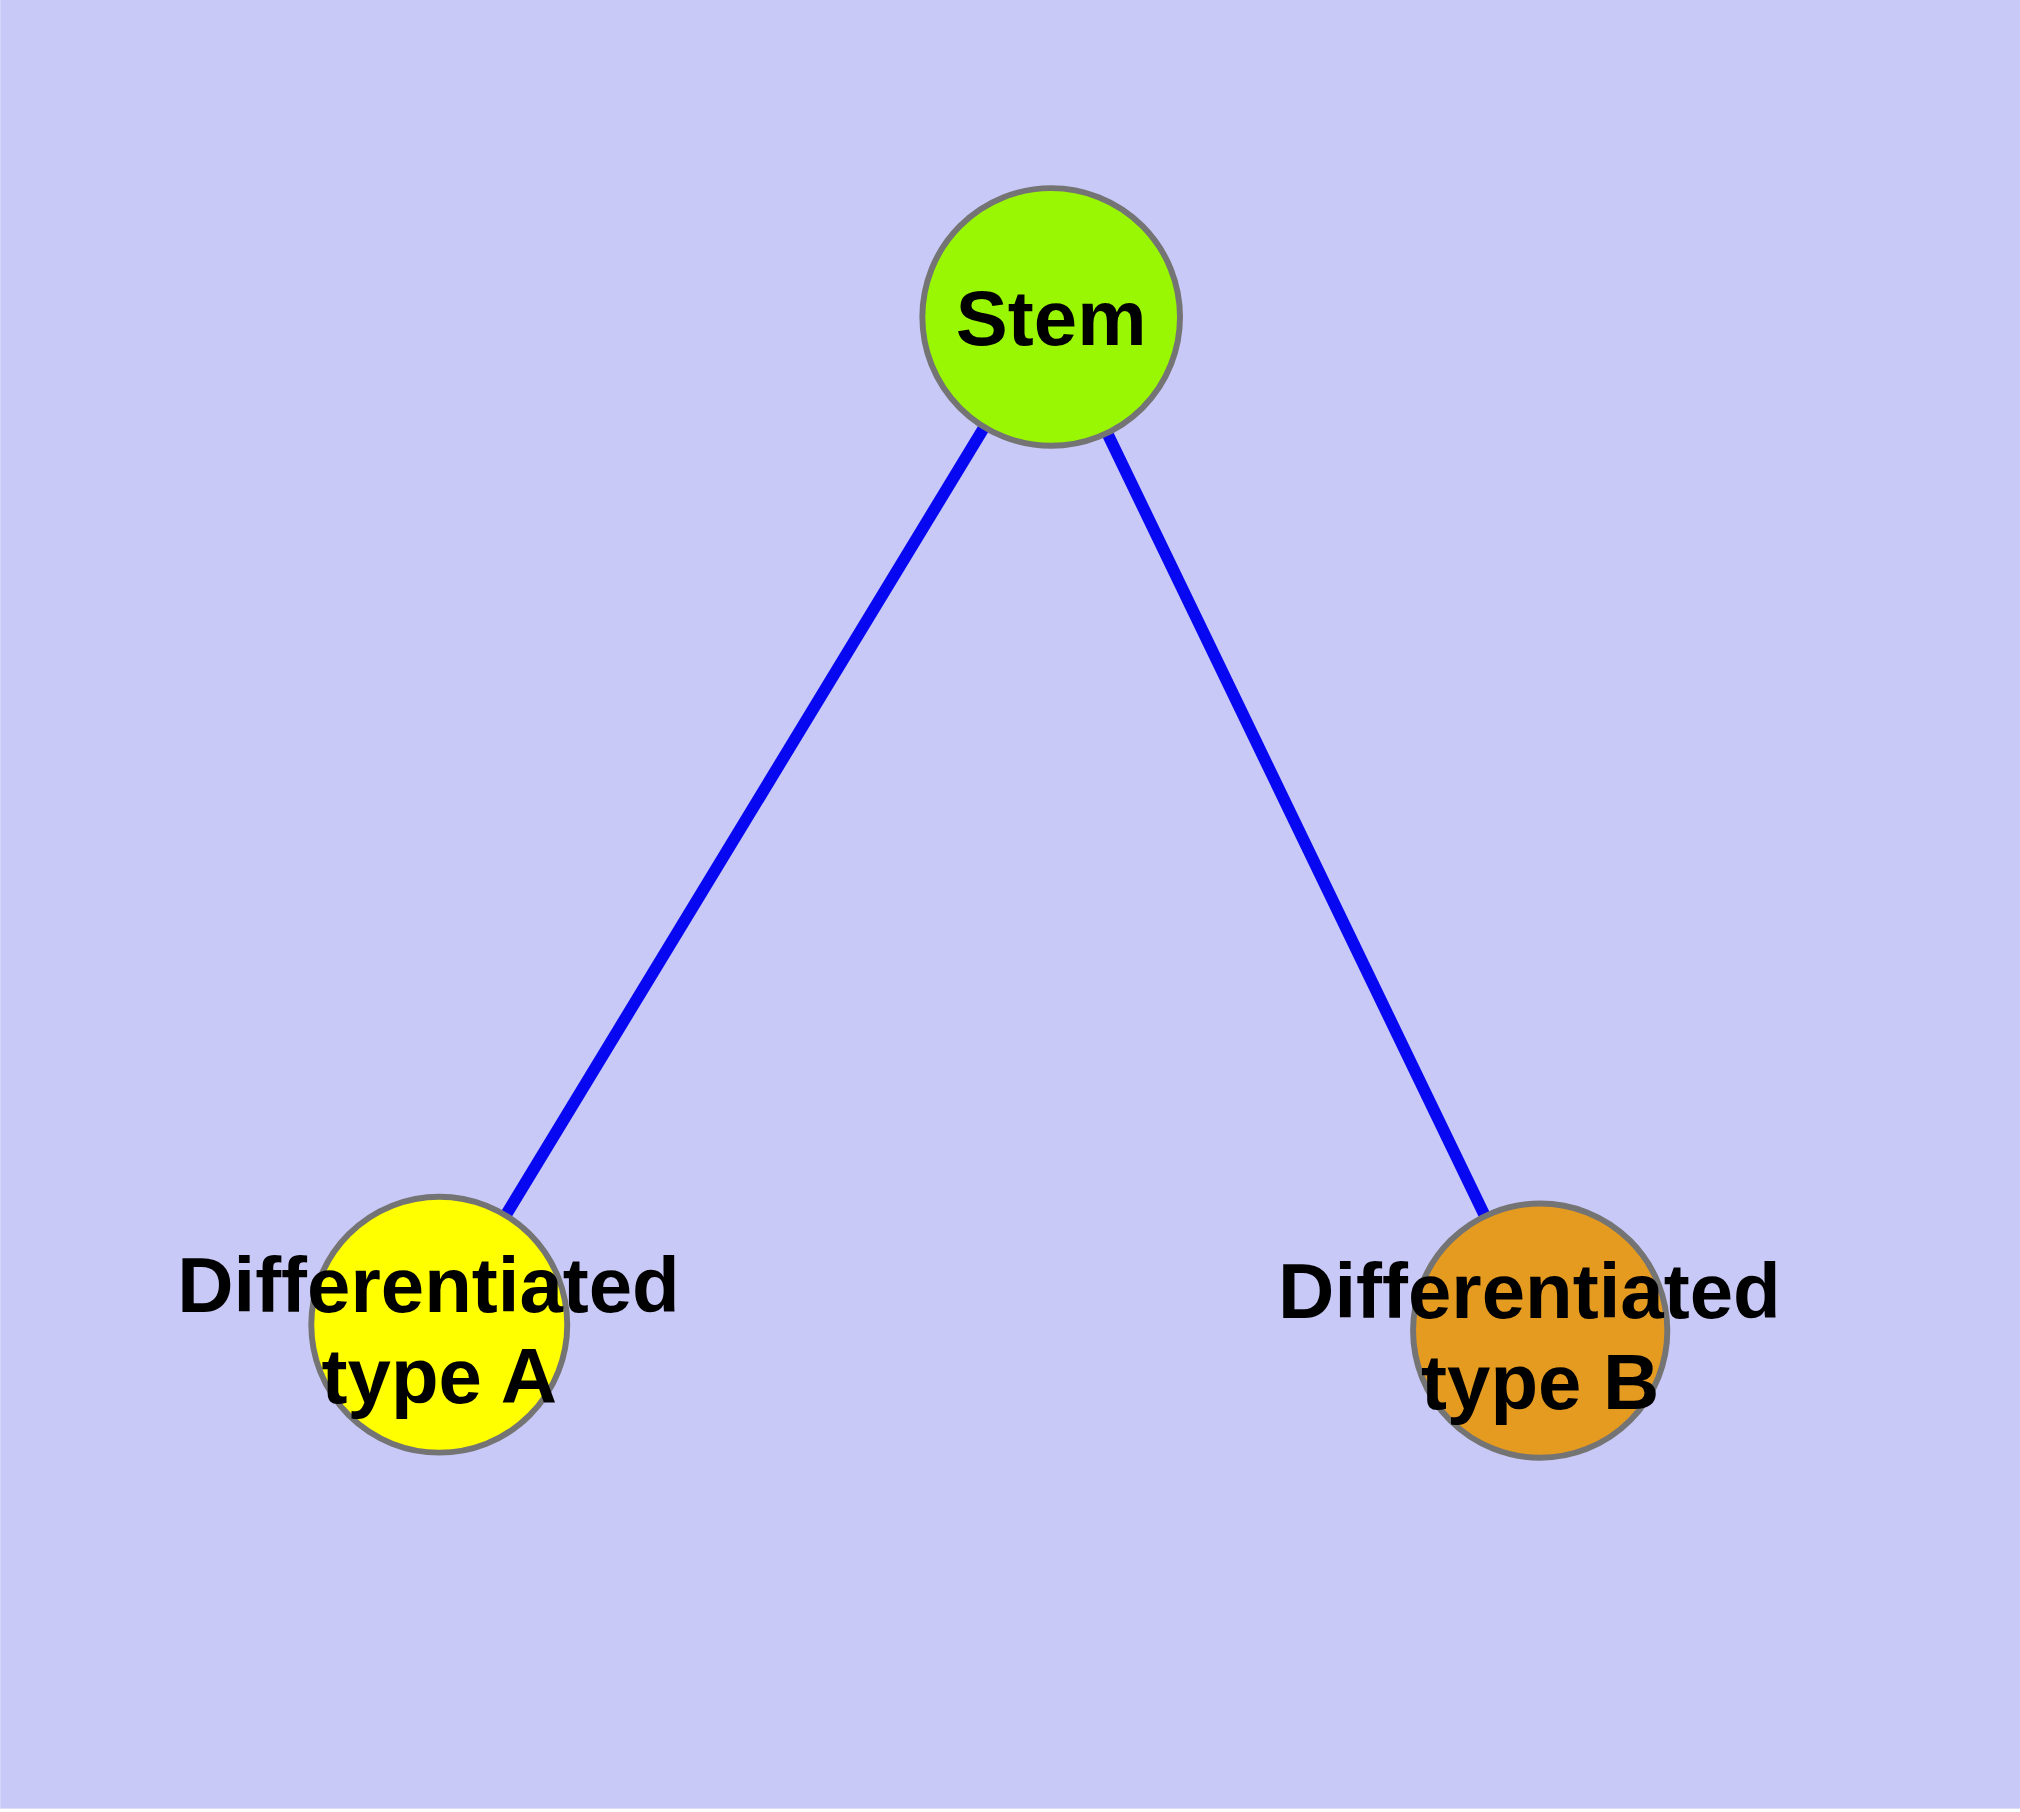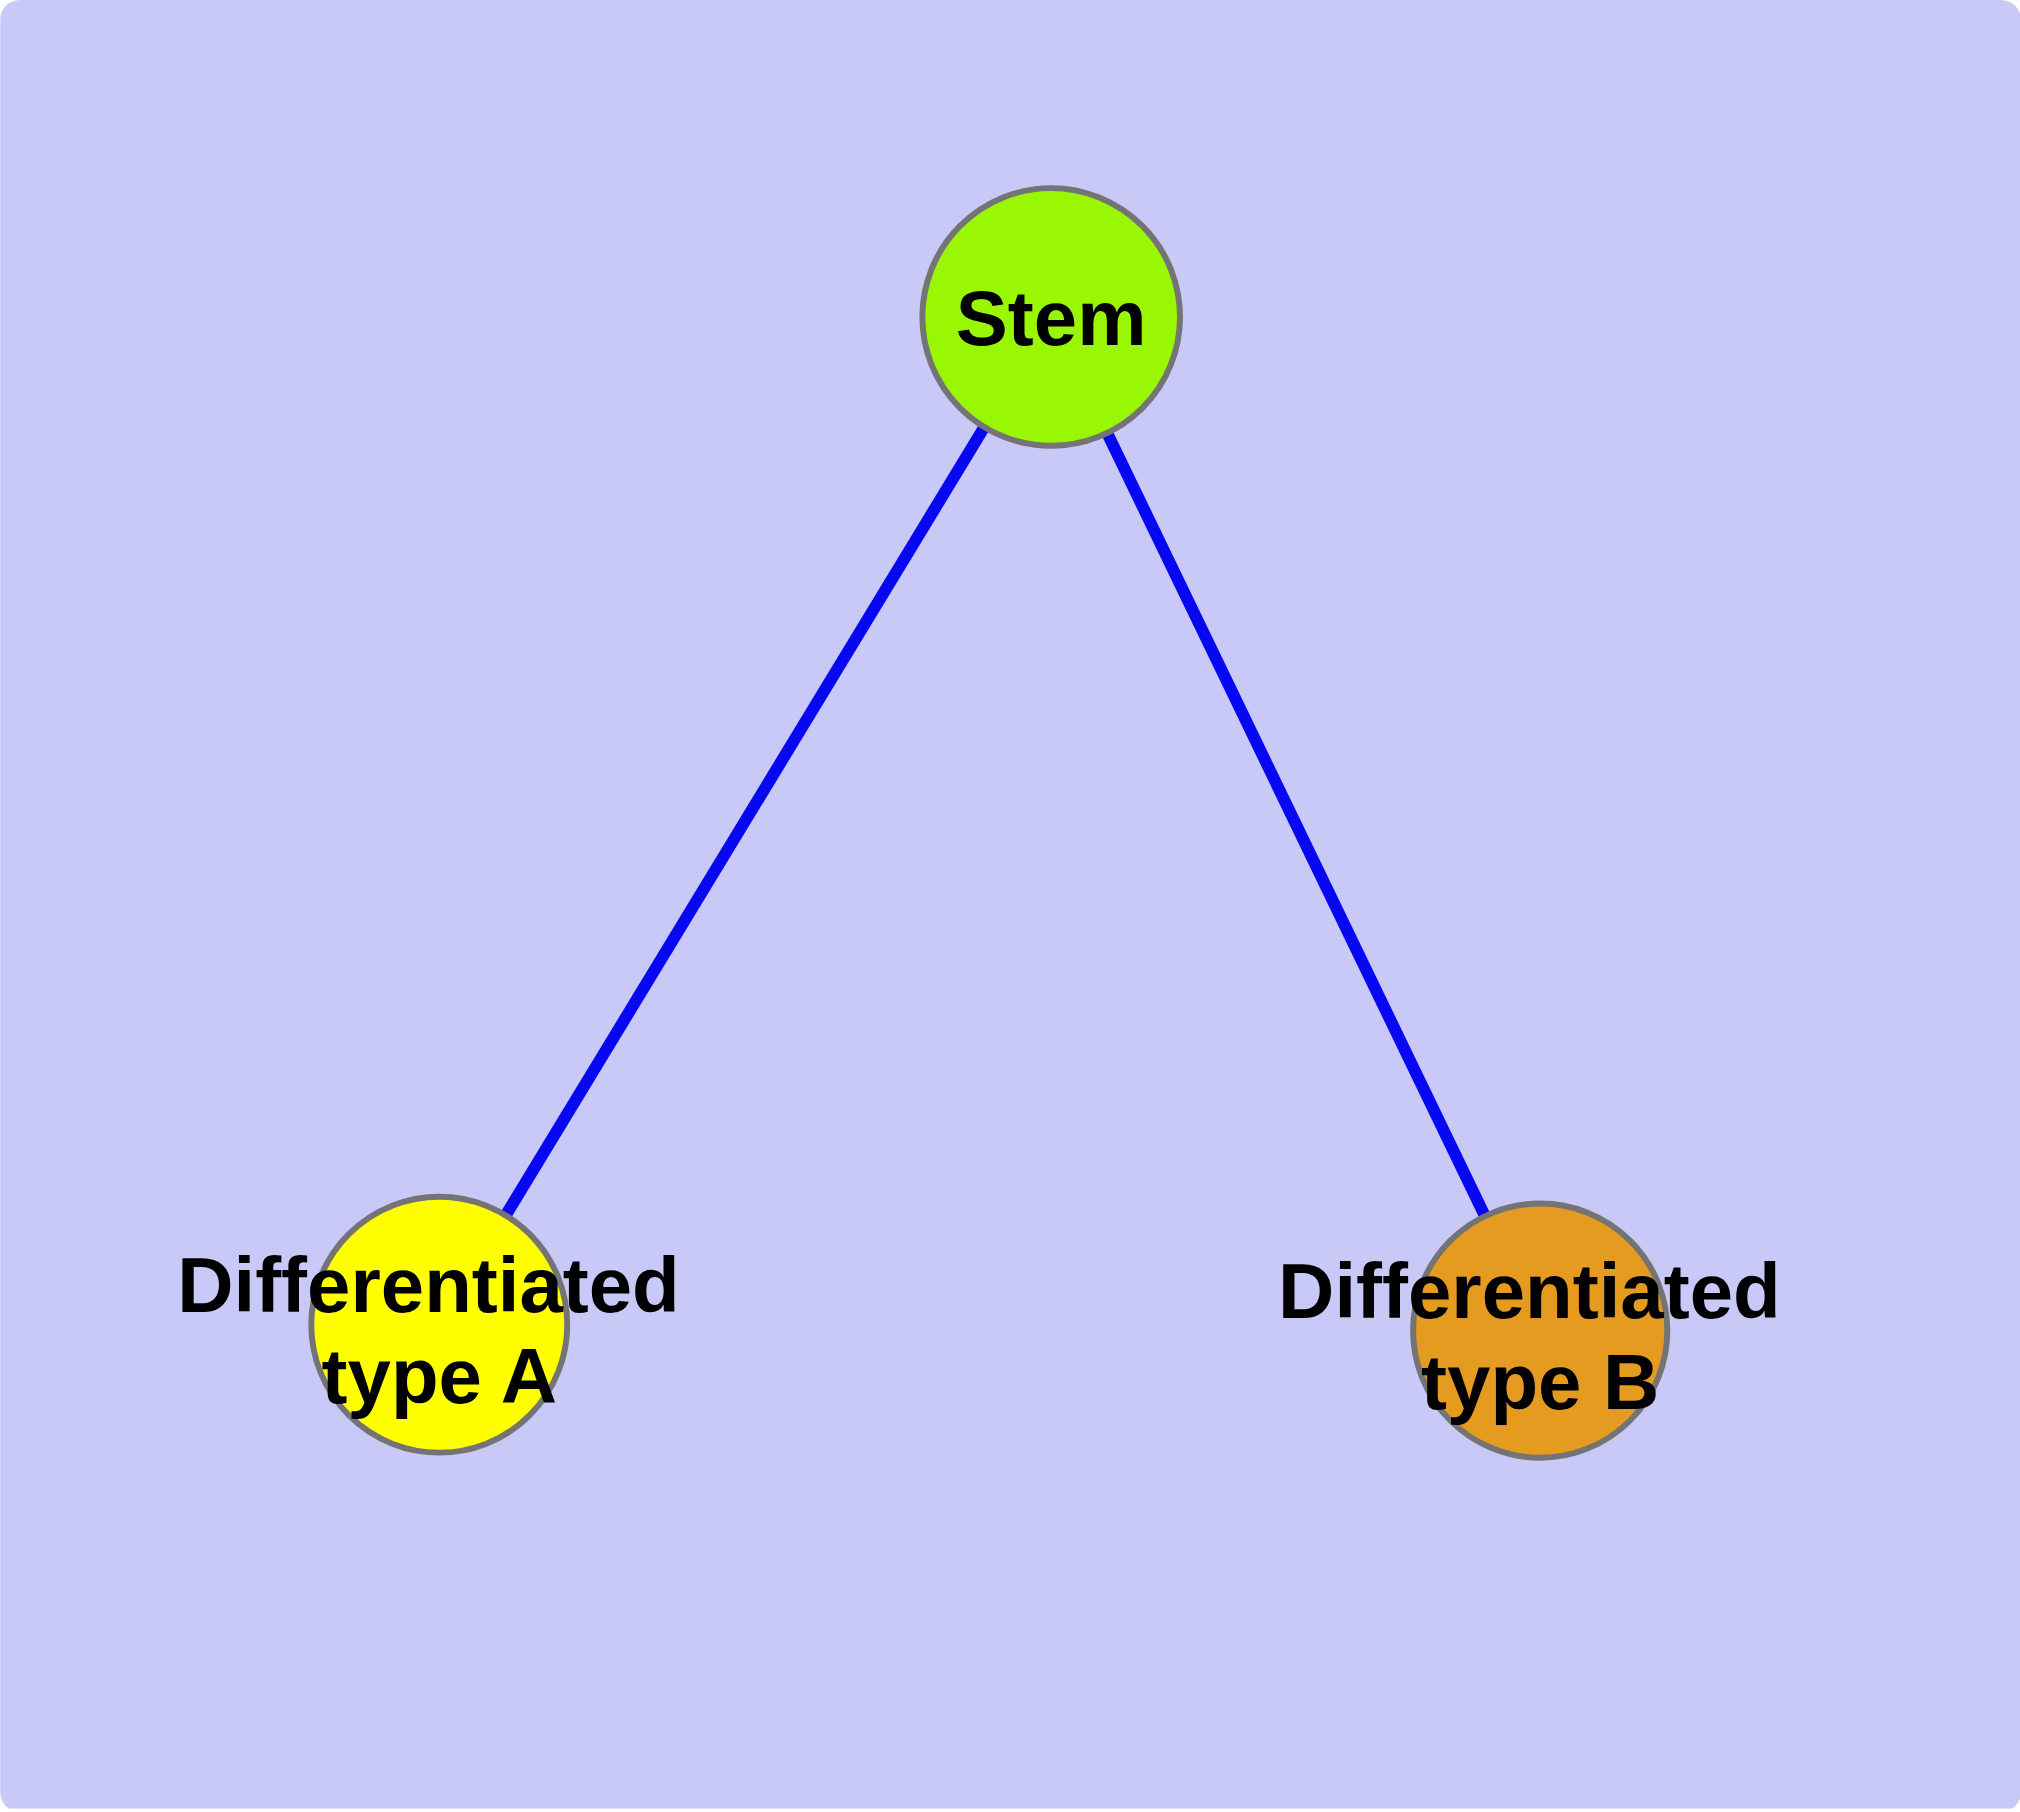--- a/index.html
+++ b/index.html
@@ -5,21 +5,20 @@
   html, body {
     margin: 0;
     padding: 0;
     background: #ffffff;
   }
   .canvas {
     position: relative;
     width: 2021px;
     height: 1812px;
     overflow: hidden;
-    border-radius: 20px;
   }
   svg {
     display: block;
     width: 2021px;
     height: 1812px;
   }
   .edge {
     stroke-width: 14;
     fill: none;
   }

